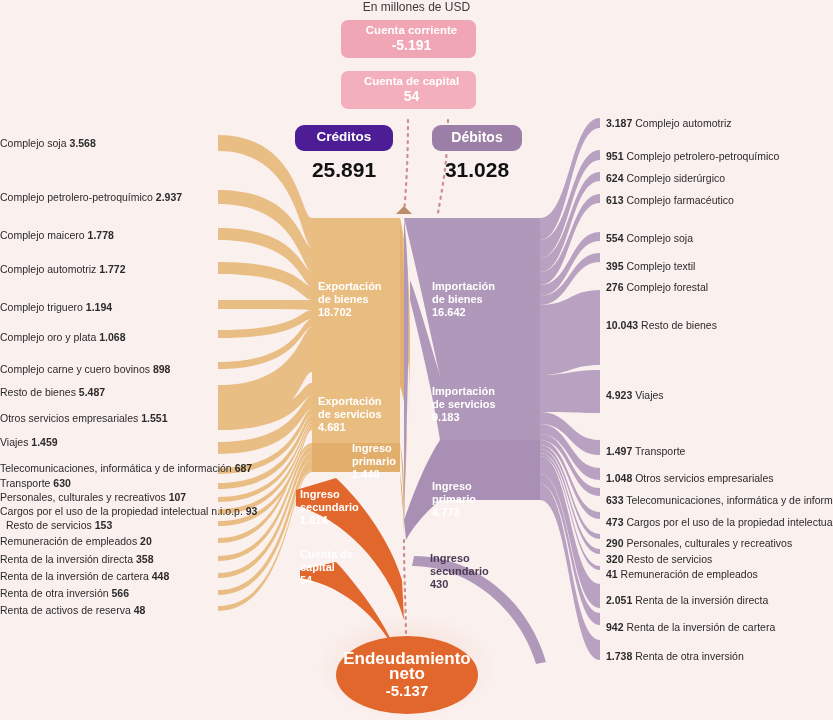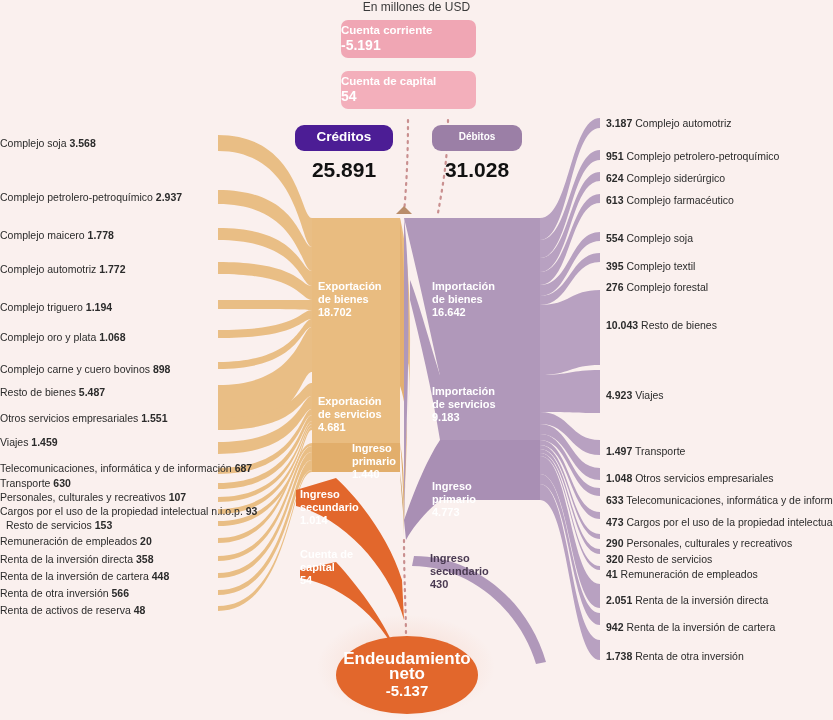--- a/index.html
+++ b/index.html
@@ -12,34 +12,34 @@
   svg#flows{position:absolute;left:0;top:0;width:833px;height:720px;}
   .lbl{position:absolute;font-size:10.5px;line-height:12px;white-space:nowrap;}
   .lbl b{font-weight:bold;}
   .left-lbl{text-align:left;}
   .right-lbl{text-align:left;}
   .top-title{
     position:absolute;top:0;left:0;width:833px;text-align:center;
     font-size:12px;color:#3a3a3a;
   }
   .pill{
-    position:absolute;border-radius:7px;color:#fff;
-    font-weight:bold;box-sizing:border-box;
+    position:absolute;border-radius:7px;text-align:center;color:#fff;
+    font-weight:bold;box-sizing:border-box;padding-left:6px;
   }
   .pill .t{font-size:11.5px;display:block;line-height:13px;}
   .pill .v{font-size:14px;display:block;line-height:17px;}
   .pill-pink{background:#f0a6b4;}
   .pill-pink2{background:#f3afbb;}
   .cap-cred{
     position:absolute;background:#4c1d95;border-radius:9px;color:#fff;
     font-weight:bold;font-size:13.5px;text-align:center;line-height:24px;
   }
   .cap-deb{
     position:absolute;background:#9b7fa6;border-radius:9px;color:#fff;
-    font-weight:bold;font-size:10px;text-align:center;line-height:24px;
+    font-weight:bold;font-size:14px;text-align:center;line-height:24px;
   }
   .bignum{position:absolute;font-size:21px;font-weight:bold;color:#111;text-align:center;}
   .node-lbl{position:absolute;color:#fff;font-weight:bold;font-size:11px;line-height:13px;}
   .node-lbl .v{font-weight:bold;}
   .ellipse{
     position:absolute;border-radius:50%;background:#e2672c;color:#fff;
     text-align:center;font-weight:bold;display:flex;flex-direction:column;
     align-items:center;justify-content:center;
   }
   .ellipse .t{font-size:17px;line-height:15px;}

